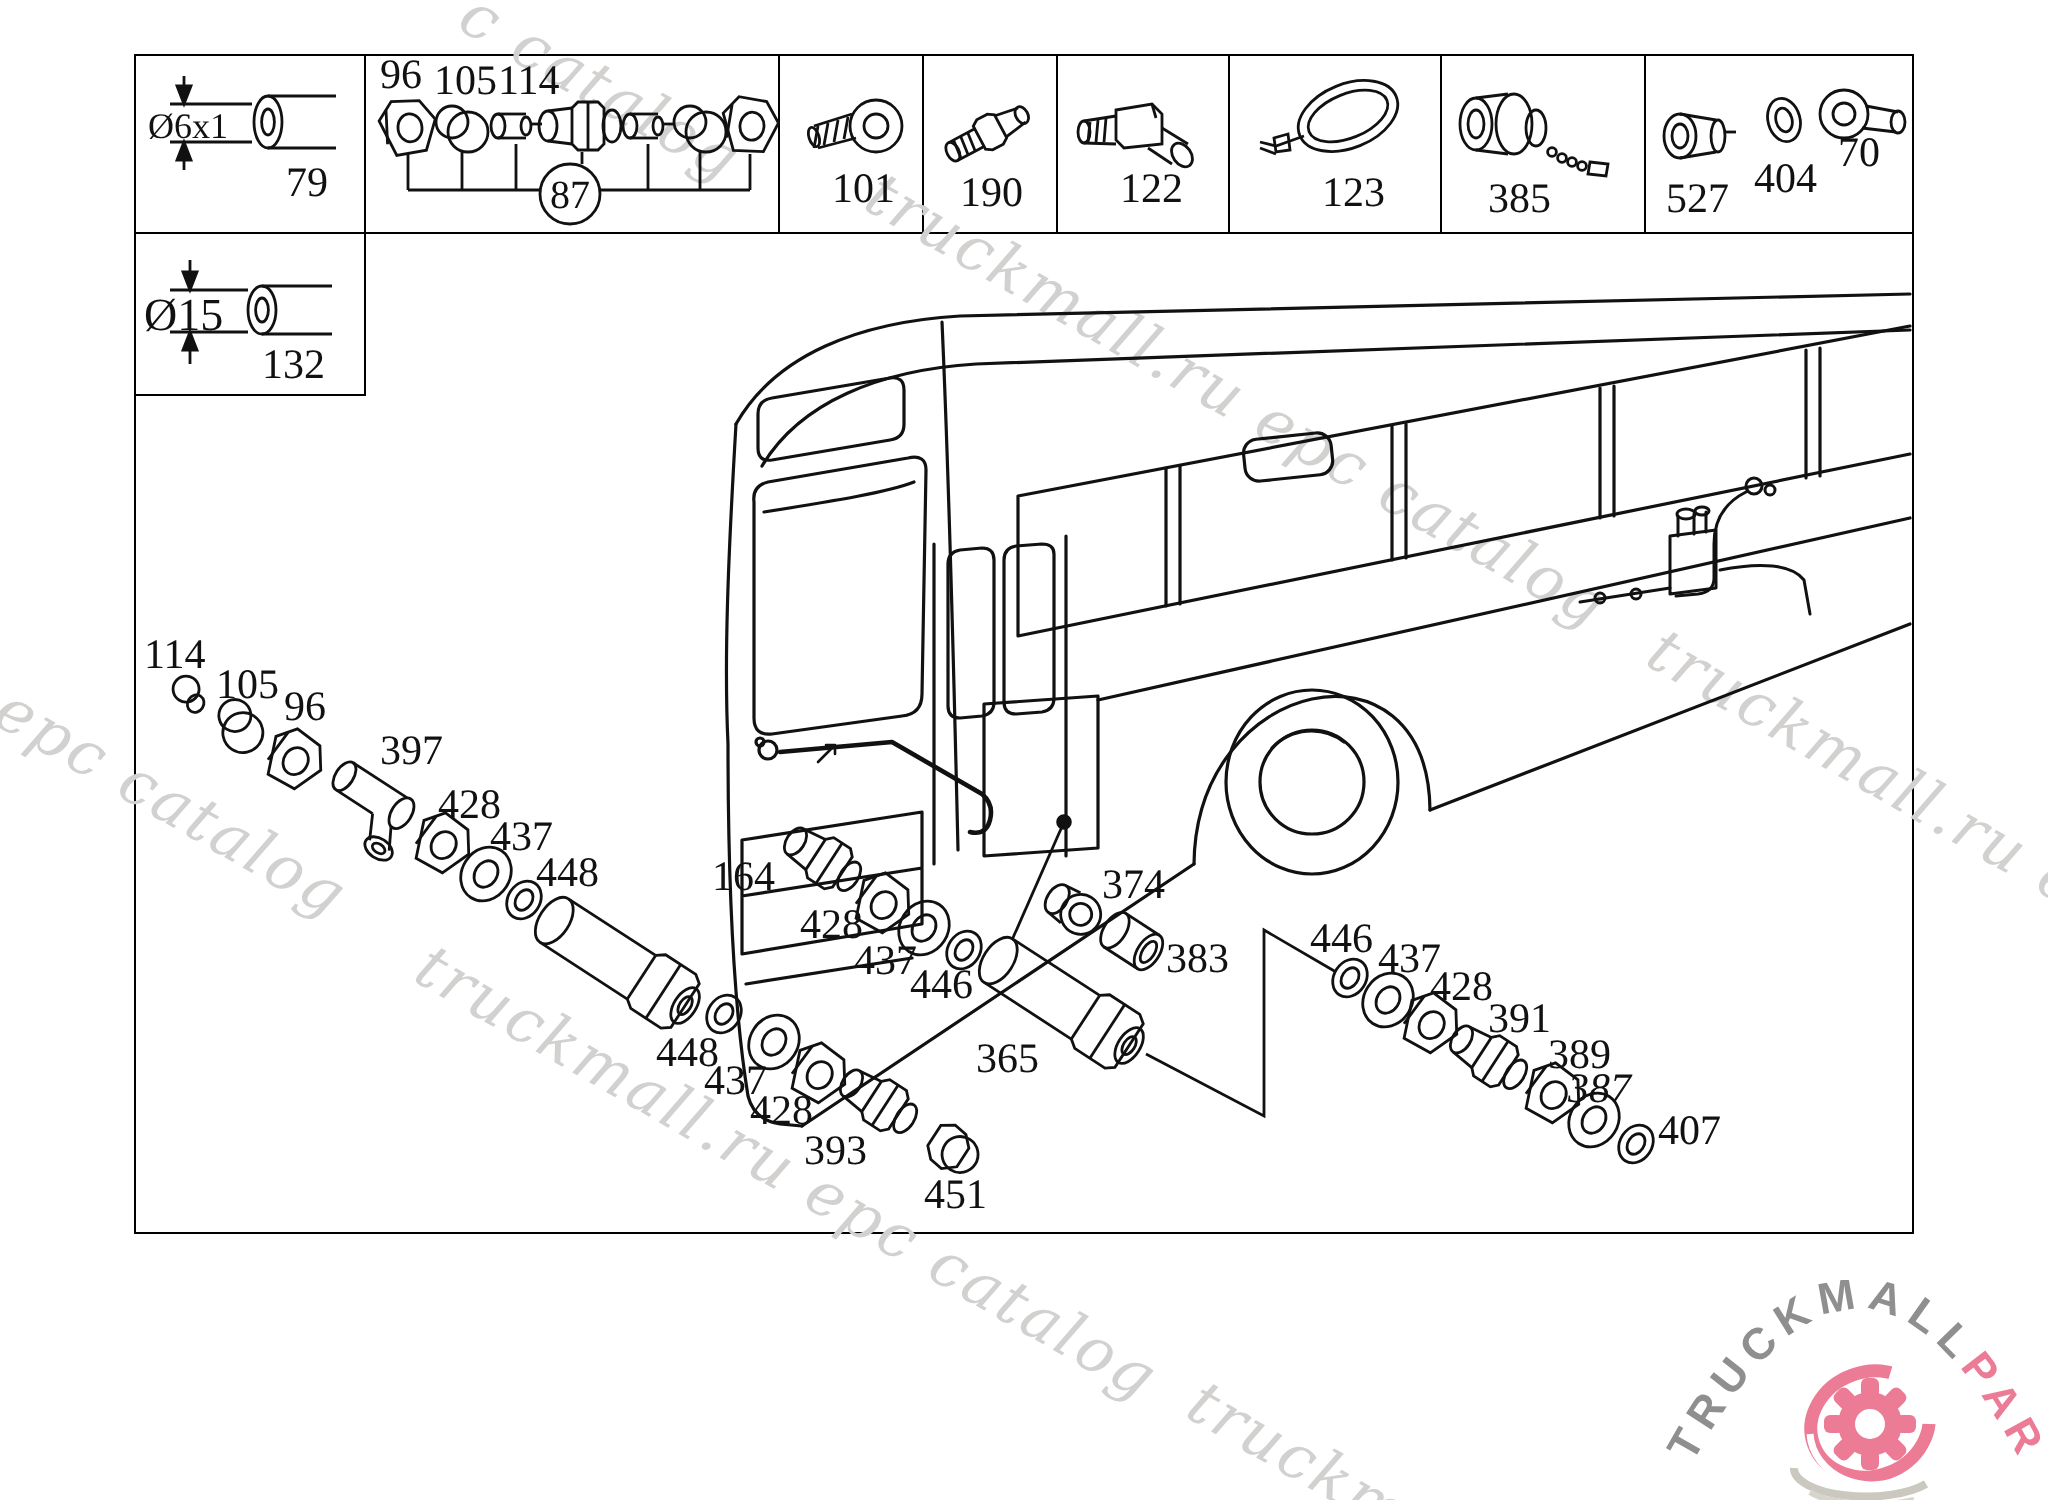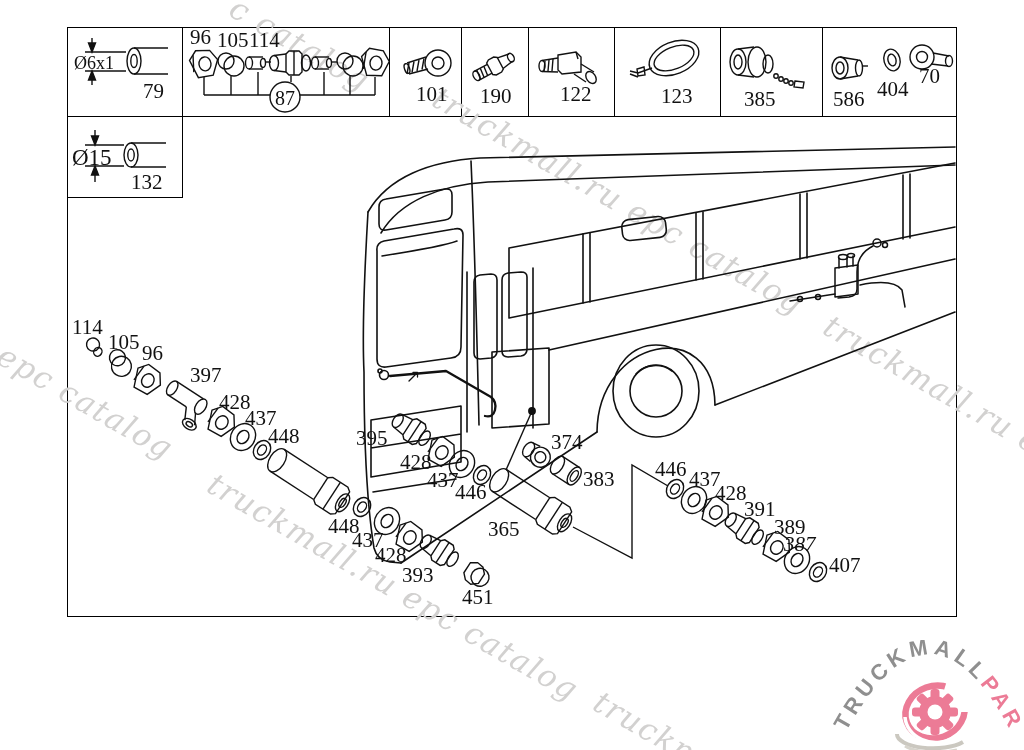--- a/index.html
+++ b/index.html
@@ -42,33 +42,33 @@
     <div class="lbl" style="left: 143px; top: 81px;">79</div>
     <div class="lbl" style="left: 190px; top: 27px;">96</div>
     <div class="lbl" style="left: 217px; top: 30px;">105</div>
     <div class="lbl" style="left: 249px; top: 30px;">114</div>
     <div class="lbl" style="left: 275px; top: 88px; font-size: 20px;">87</div>
     <div class="lbl" style="left: 416px; top: 84px;">101</div>
     <div class="lbl" style="left: 480px; top: 86px;">190</div>
     <div class="lbl" style="left: 560px; top: 84px;">122</div>
     <div class="lbl" style="left: 661px; top: 86px;">123</div>
     <div class="lbl" style="left: 744px; top: 89px;">385</div>
-    <div class="lbl" style="left: 833px; top: 89px;">586</div>
+    <div class="lbl" style="left: 833px; top: 89px;">527</div>
     <div class="lbl" style="left: 877px; top: 79px;">404</div>
     <div class="lbl" style="left: 919px; top: 66px;">70</div>
     <div class="lbl" style="left: 72px; top: 146px; font-size: 23px;">Ø15</div>
     <div class="lbl" style="left: 131px; top: 172px;">132</div>
     <div class="lbl" style="left: 72px; top: 317px;">114</div>
     <div class="lbl" style="left: 108px; top: 332px;">105</div>
     <div class="lbl" style="left: 142px; top: 343px;">96</div>
     <div class="lbl" style="left: 190px; top: 365px;">397</div>
     <div class="lbl" style="left: 219px; top: 392px;">428</div>
     <div class="lbl" style="left: 245px; top: 408px;">437</div>
     <div class="lbl" style="left: 268px; top: 426px;">448</div>
-    <div class="lbl" style="left: 356px; top: 428px;">395</div>
+    <div class="lbl" style="left: 356px; top: 428px;">164</div>
     <div class="lbl" style="left: 400px; top: 452px;">428</div>
     <div class="lbl" style="left: 427px; top: 470px;">437</div>
     <div class="lbl" style="left: 455px; top: 482px;">446</div>
     <div class="lbl" style="left: 488px; top: 519px;">365</div>
     <div class="lbl" style="left: 551px; top: 432px;">374</div>
     <div class="lbl" style="left: 583px; top: 469px;">383</div>
     <div class="lbl" style="left: 328px; top: 516px;">448</div>
     <div class="lbl" style="left: 352px; top: 530px;">437</div>
     <div class="lbl" style="left: 375px; top: 545px;">428</div>
     <div class="lbl" style="left: 402px; top: 565px;">393</div>

